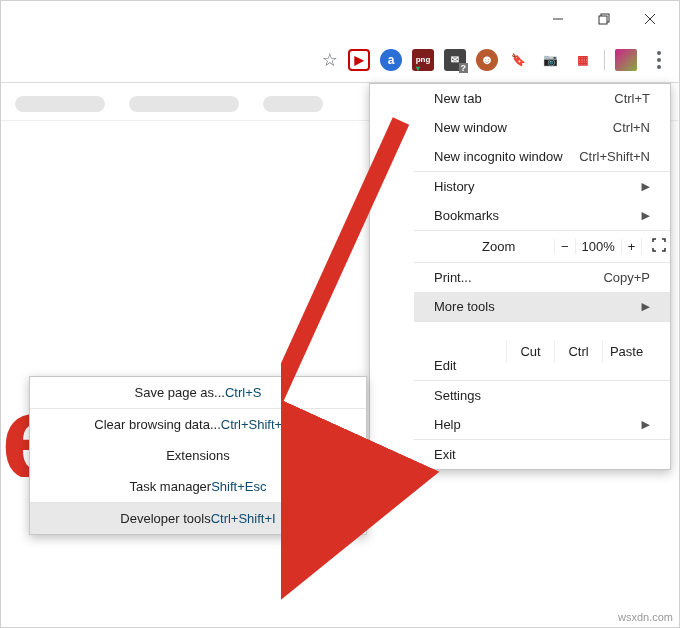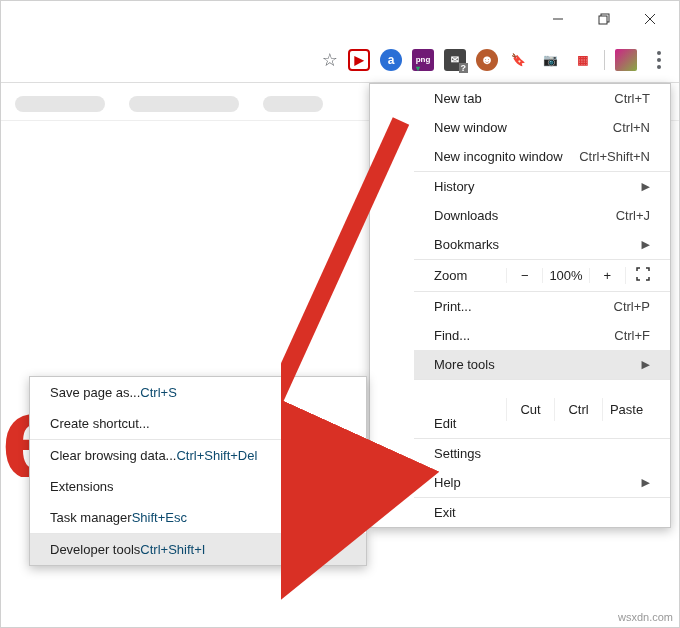--- a/index.html
+++ b/index.html
@@ -62,36 +62,36 @@
     padding-left:44px;
   }
   .mrow {
     display:flex; align-items:center; justify-content:space-between;
     padding:7px 20px;
   }
   .mrow .shortcut { color:#404040; }
   .hrline { border-top:1px solid #e6e6e6; }
   .arrow { color:#555; font-size:11px; }
   .zoomrow { display:flex; align-items:center; padding:7px 20px; border-top:1px solid #e6e6e6; border-bottom:1px solid #e6e6e6; gap:0; }
-  .zoomrow .zlabel { flex:0 0 72px; }
+  .zoomrow .zlabel { flex:0 0 72px;margin-left:48px; }
   .zoomrow .zcell { flex:1; text-align:center; border-left:1px solid #eee; padding:0 6px; }
   .zoomrow .zfull { border-left:1px solid #eee; padding-left:10px; }
   .editrow { display:flex; align-items:center; padding:7px 20px; border-top:1px solid #e6e6e6; border-bottom:1px solid #e6e6e6; }
   .editrow .elabel { flex:0 0 72px;margin-top:29px; }
   .editrow .ecell { flex:1; text-align:center; border-left:1px solid #eee; padding:4px 0; }
   .highlight { background:#e8e8e8; }
 
   
   .submenu {
     position:absolute; top:375px; left:28px; width:338px;
     background:#fff; border:1px solid #c7c7c7;
     box-shadow:0 3px 10px rgba(0,0,0,0.25);
   }
   .srow {
-    display:flex; align-items:center; justify-content:flex-start;
+    display:flex; align-items:center; justify-content:center;
     padding:8px 20px;
   }
   .srow .shortcut { color:#0c4a6e; }
 
   
   .red-arrow {
     position:absolute; top:110px; left:280px;
     pointer-events:none;
   }
 
@@ -119,21 +119,21 @@
         <line x1="1" y1="1" x2="11" y2="11"></line>
         <line x1="11" y1="1" x2="1" y2="11"></line>
       </svg>
   </div>
 </div>
 
 <div class="toolbar">
   <span class="star">☆</span>
   <div class="ext" style="background:#fff;color:#c00;border:2px solid #c00;border-radius:4px;">▶</div>
   <div class="ext" style="background:#2a6fd6;color:#fff;border-radius:50%;">a</div>
-  <div class="ext" style="background:#701a75;color:#fff;font-size:8px;position:relative;">png<span style="position:absolute;bottom:-2px;left:4px;color:#2a6;">▾</span></div>
+  <div class="ext" style="background:#7f1d1d;color:#fff;font-size:8px;position:relative;">png<span style="position:absolute;bottom:-2px;left:4px;color:#2a6;">▾</span></div>
   <div class="ext" style="background:#444;color:#fff;font-size:10px;position:relative;">✉<span style="position:absolute;bottom:-2px;right:-2px;background:#777;color:#fff;font-size:9px;padding:0 2px;">?</span></div>
   <div class="ext" style="background:#b85c2e;color:#fff;border-radius:50%;font-size:13px;">☻</div>
   <div class="ext" style="color:#2a8;">🔖</div>
   <div class="ext" style="color:#888;">📷</div>
   <div class="ext" style="color:#d33;">▦</div>
   <div class="sep"></div>
   <div class="avatar"></div>
   <div class="menu3">
       <span></span>
       <span></span>
@@ -161,45 +161,37 @@
   <div class="mrow">
     <span>New incognito window</span>
     <span class="shortcut">Ctrl+Shift+N</span>
   </div>
   <div class="hrline"></div>
   <div class="mrow">
     <span>History</span>
     <span class="arrow">▶</span>
   </div>
   <div class="mrow">
-    <span>Downloads</span>
-    <span class="shortcut">Ctrl+J</span>
-  </div>
-  <div class="mrow">
     <span>Bookmarks</span>
     <span class="arrow">▶</span>
   </div>
   <div class="zoomrow">
     <span class="zlabel">Zoom</span>
     <span class="zcell">−</span>
     <span class="zcell">100%</span>
     <span class="zcell">+</span>
     <span class="zfull">
       <svg width="14" height="14" viewBox="0 0 14 14" fill="none" stroke="#333" stroke-width="1.5">
         <path d="M1 4V1h3M13 4V1h-3M1 10v3h3M13 10v3h-3"></path>
       </svg>
     </span>
   </div>
   <div class="mrow">
     <span>Print...</span>
-    <span class="shortcut">Ctrl+P</span>
-  </div>
-  <div class="mrow">
-    <span>Find...</span>
-    <span class="shortcut">Ctrl+F</span>
+    <span class="shortcut">Copy+P</span>
   </div>
   <div class="mrow highlight">
     <span>More tools</span>
     <span class="arrow">▶</span>
   </div>
   <div class="editrow">
     <span class="elabel">Edit</span>
     <span class="ecell">Cut</span>
     <span class="ecell">Ctrl</span>
     <span class="ecell">Paste</span>
@@ -214,23 +206,20 @@
   <div class="hrline"></div>
   <div class="mrow">
     <span>Exit</span>
   </div>
 </div>
 
 <div class="submenu">
   <div class="srow">
     <span>Save page as...</span>
     <span class="shortcut">Ctrl+S</span>
-  </div>
-  <div class="srow">
-    <span>Create shortcut...</span>
   </div>
   <div class="hrline"></div>
   <div class="srow">
     <span>Clear browsing data...</span>
     <span class="shortcut">Ctrl+Shift+Del</span>
   </div>
   <div class="srow">
     <span>Extensions</span>
   </div>
   <div class="srow">

